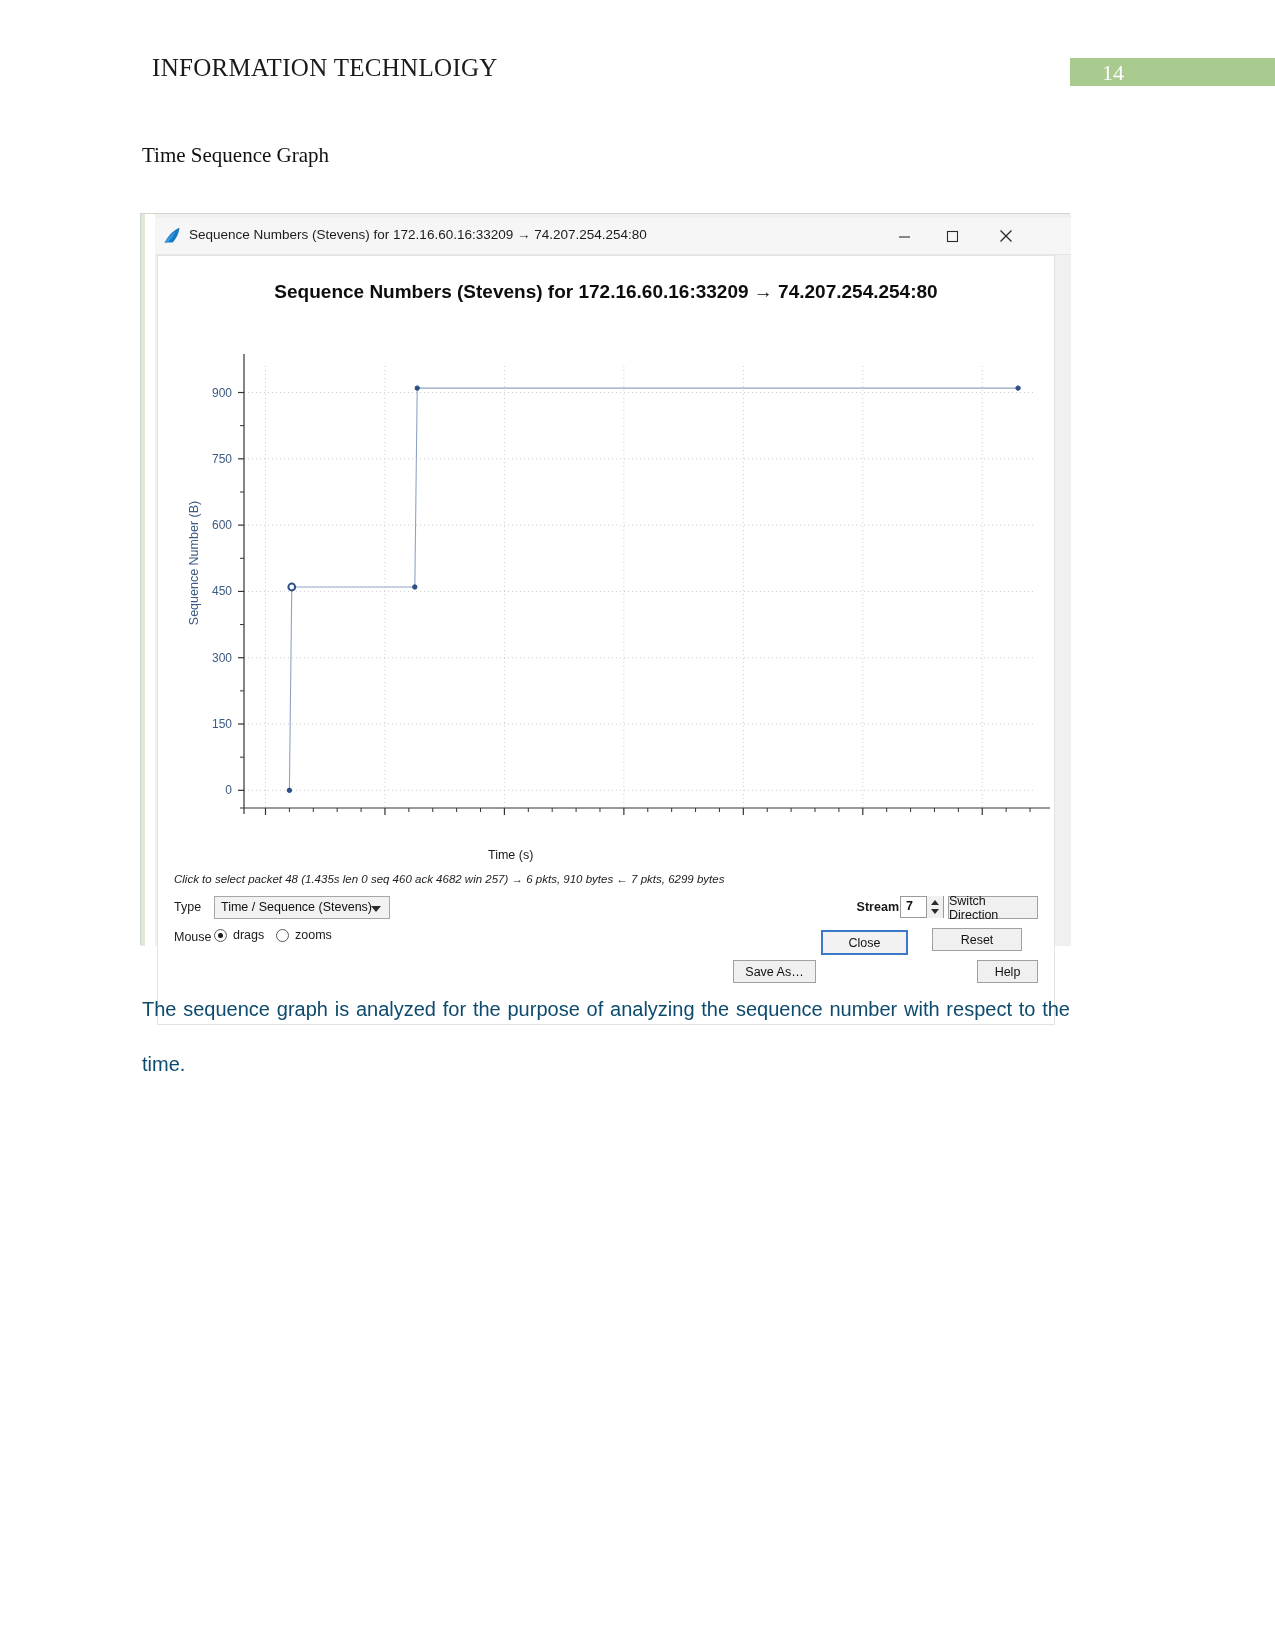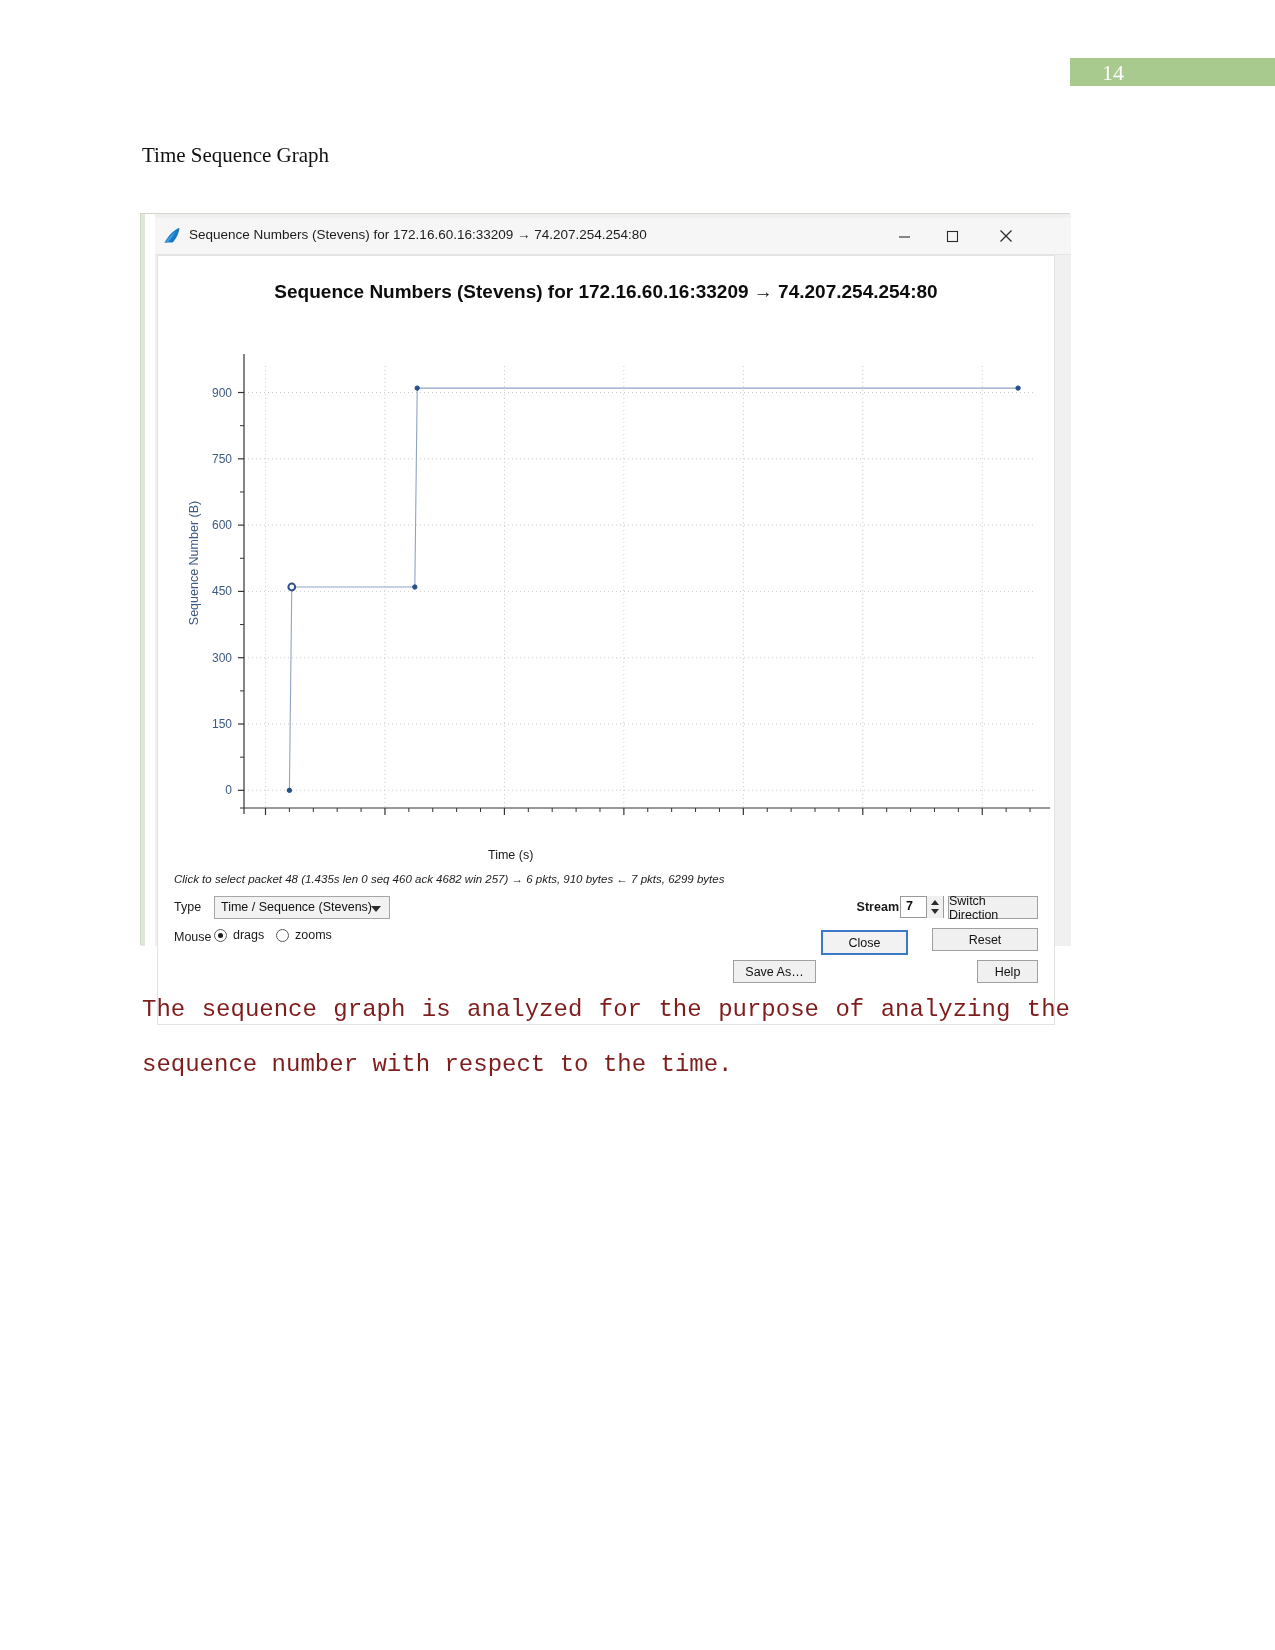--- a/index.html
+++ b/index.html
@@ -312,43 +312,44 @@
     border: 1px solid #a0a0a0;
     box-sizing: border-box;
     display: flex;
     align-items: center;
     justify-content: center;
     font-family: "Liberation Sans", sans-serif;
     font-size: 12.5px;
     color: #111111;
   }
   .btn-switch { right: 16px; top: 640px; width: 90px; }
-  .btn-reset  { right: 16px; top: 672px; width: 106px; }
+  .btn-reset  { right: 32px; top: 672px; width: 90px; }
   .btn-saveas { right: 238px; top: 704px; width: 83px; }
   .btn-close  { right: 146px; top: 674px; width: 87px; height: 25px;
                 border: 2px solid #3b78c8; background: #f2f2f2; }
   .btn-help   { right: 16px; top: 704px; width: 61px; }
 
   
   .body-para {
     position: absolute;
     left: 142px;
     top: 982px;
     width: 928px;
-    font-family: Liberation Mono, monospace;
-    font-size: 24px;
+    font-family: Liberation Sans, sans-serif;
+    font-size: 20px;
     line-height: 55px;
-    color: #7f1d1d;
+    color: #0c4a6e;
     text-align: justify;
   }
 </style>
 </head>
 <body>
 
 <div class="doc-header">
+  <div class="doc-header-title">INFORMATION TECHNLOIGY</div>
   <div class="page-badge">
     <span class="page-badge-num">14</span>
   </div>
 </div>
 
 <div class="section-heading">Time Sequence Graph</div>
 
 <div class="ws-window">
   <div class="ws-greenband"></div>
 

